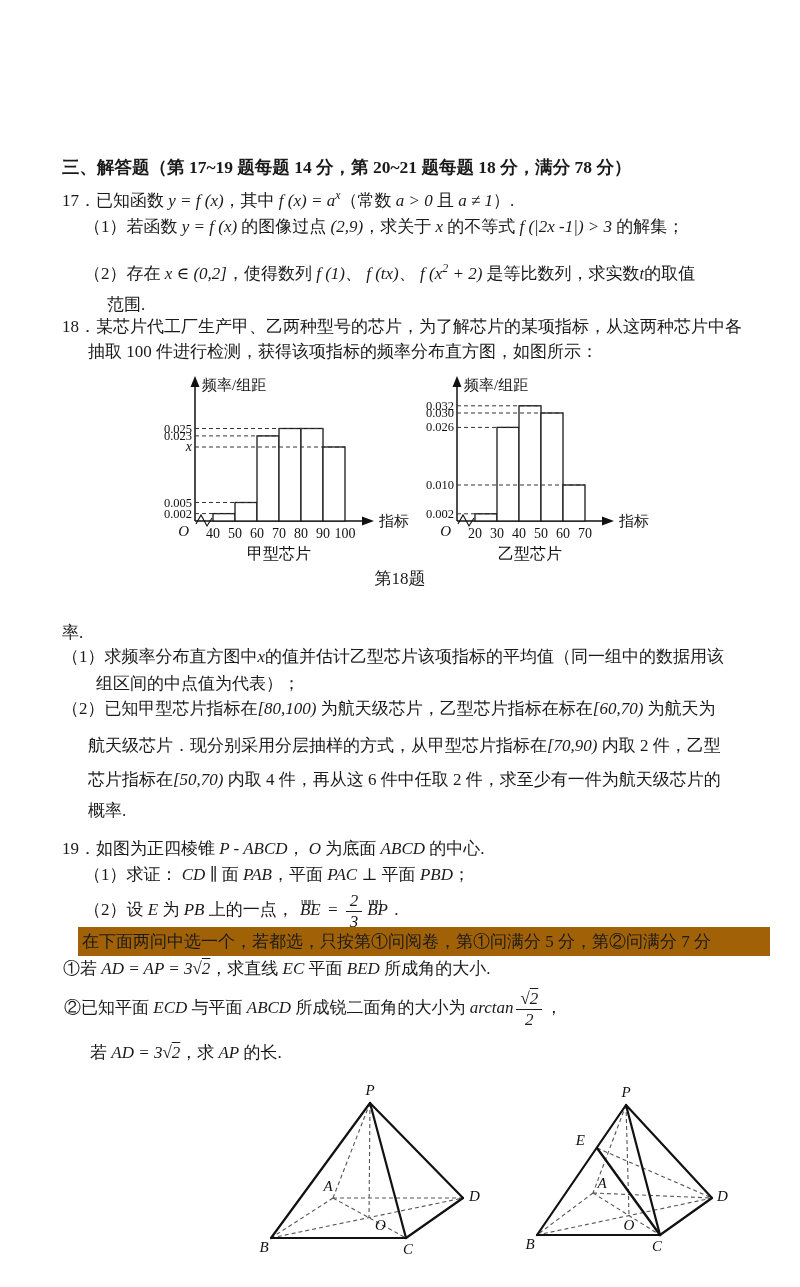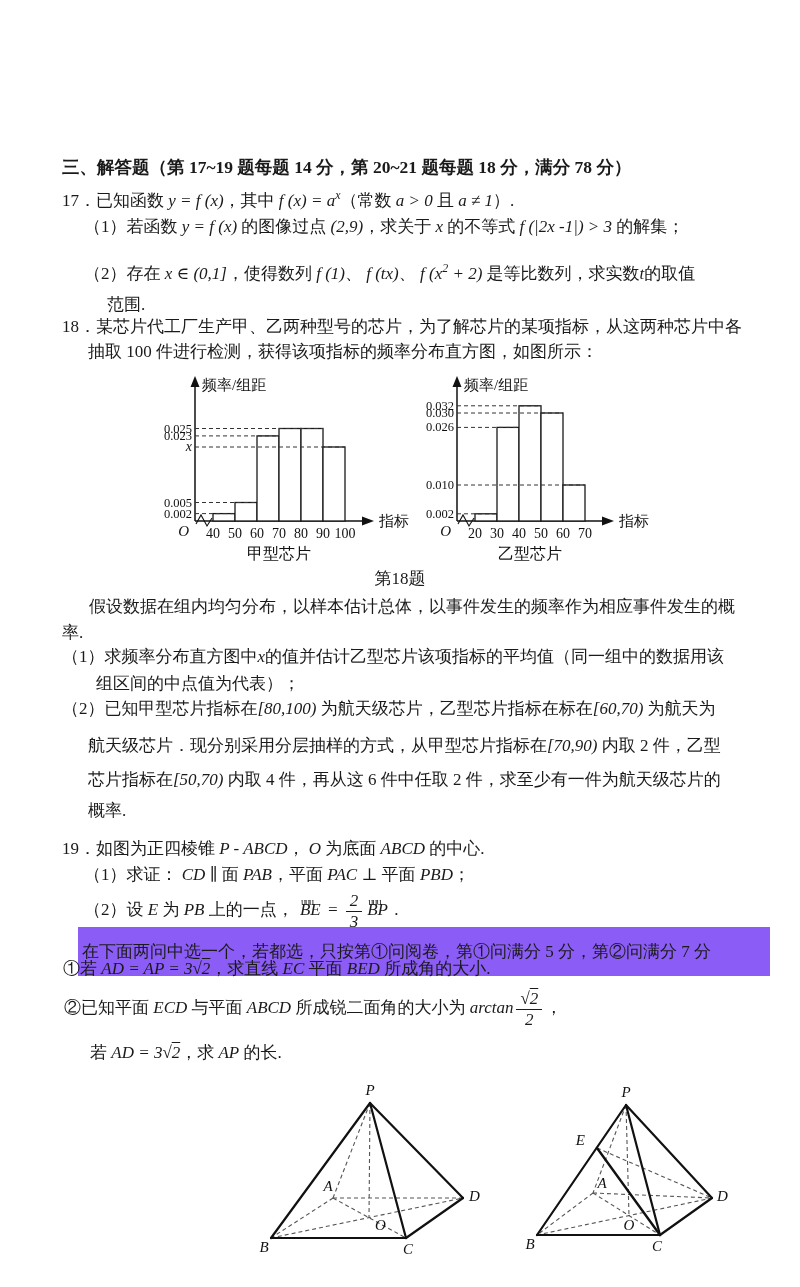--- a/index.html
+++ b/index.html
@@ -9,22 +9,22 @@
   .b{font-weight:bold;font-size:17.5px;}
   .center{left:0;width:800px;text-align:center;}
   .m{font-style:italic;text-align:center;}
   sup.m{font-size:0.7em;}
   .rad{text-decoration:overline;}
   .frac{display:inline-block;vertical-align:middle;text-align:center;line-height:1.05;margin:0 3px;font-style:italic;}
   .fr-n{display:block;border-bottom:1.2px solid #1a1a1a;padding:0 4px 1px;}
   .fr-d{display:block;padding-top:1px;}
   .vec{display:inline-block;position:relative;margin:0 2px;}
   .vec-a{position:absolute;left:1px;top:-0.85em;font-size:0.6em;letter-spacing:-1px;font-style:normal;}
-  .note{position:absolute;left:78px;top:884px;width:684px;background:#8b5cf6;
-        font-size:17px;line-height:23px;padding:13px 4px;white-space:nowrap;}
+  .note{position:absolute;left:78px;top:884px;width:684px;background:#a16207;
+        font-size:17px;line-height:23px;padding:3px 4px;white-space:nowrap;}
   .chart{position:absolute;}
   .chart .bar{fill:#fff;stroke:#1a1a1a;stroke-width:1.3;}
   .chart .dash{stroke:#333;stroke-width:1;stroke-dasharray:4 3;fill:none;}
   .chart .ax{stroke:#111;stroke-width:1.5;}
   .chart .ar{fill:#111;}
   .chart .sqg{fill:none;stroke:#111;stroke-width:1.1;}
   .chart text{font-family:"Liberation Serif","DejaVu Serif",serif;fill:#111;}
   .chart .xt{font-size:14px;}
   .chart .yt{font-size:12.5px;}
   .chart .it{font-style:italic;font-size:14px;}
@@ -39,21 +39,21 @@
 </style>
 </head>
 <body>
 
 <div class="page">
 
   <div class="ln b" style="top:112px">三、解答题（第 17~19 题每题 14 分，第 20~21 题每题 18 分，满分 78 分）</div>
 
   <div class="ln" style="top:140px"><span>17．已知函数 </span><span class="m">y = f (x)</span><span>，其中 </span><span class="m">f (x) = a</span><sup class="m">x</sup><span>（常数 </span><span class="m">a &gt; 0</span><span> 且 </span><span class="m">a ≠ 1</span><span>）.</span></div>
   <div class="ln" style="top:172px;left:84px"><span>（1）若函数 </span><span class="m">y = f (x)</span><span> 的图像过点 </span><span class="m">(2,9)</span><span>，求关于 </span><span class="m">x</span><span> 的不等式 </span><span class="m">f (|2x -1|) &gt; 3</span><span> 的解集；</span></div>
-  <div class="ln" style="top:213px;left:84px"><span>（2）存在 </span><span class="m">x ∈ (0,1]</span><span>，使得数列 </span><span class="m">f (1)</span><span>、 </span><span class="m">f (tx)</span><span>、 </span><span class="m">f (x</span><sup class="m">2</sup><span class="m"> + 2)</span><span> 是等比数列，求实数</span><span class="m">t</span><span>的取值</span></div>
+  <div class="ln" style="top:213px;left:84px"><span>（2）存在 </span><span class="m">x ∈ (0,2]</span><span>，使得数列 </span><span class="m">f (1)</span><span>、 </span><span class="m">f (tx)</span><span>、 </span><span class="m">f (x</span><sup class="m">2</sup><span class="m"> + 2)</span><span> 是等比数列，求实数</span><span class="m">t</span><span>的取值</span></div>
   <div class="ln" style="top:250px;left:107px"><span>范围.</span></div>
 
   <div class="ln" style="top:272px">18．某芯片代工厂生产甲、乙两种型号的芯片，为了解芯片的某项指标，从这两种芯片中各</div>
   <div class="ln" style="top:297px;left:88px">抽取 100 件进行检测，获得该项指标的频率分布直方图，如图所示：</div>
 
   <svg class="chart" style="left:143px;top:330px" width="290" height="192">
       <line x1="52" y1="148" x2="220" y2="148" class="ax"></line>
       <polygon points="231,148 219,143.5 219,152.5" class="ar"></polygon>
       <line x1="52" y1="148" x2="52" y2="12" class="ax"></line>
       <polygon points="52,3 47.5,14 56.5,14" class="ar"></polygon>
@@ -114,21 +114,20 @@
       <text x="158" y="165" text-anchor="middle" class="xt">60</text>
       <text x="180" y="165" text-anchor="middle" class="xt">70</text>
       <text x="46" y="163" text-anchor="end" class="ot">O</text>
       <text x="59" y="17" class="al">频率/组距</text>
       <text x="214" y="153" class="al">指标</text>
       <text x="125" y="186" text-anchor="middle" class="cap">乙型芯片</text>
     </svg>
 
   <div class="ln center" style="top:524px">第18题</div>
 
-  <div class="ln" style="top:552px;left:89px">假设数据在组内均匀分布，以样本估计总体，以事件发生的频率作为相应事件发生的概</div>
   <div class="ln" style="top:578px">率.</div>
   <div class="ln" style="top:602px"><span>（1）求频率分布直方图中</span><span class="m">x</span><span>的值并估计乙型芯片该项指标的平均值（同一组中的数据用该</span></div>
   <div class="ln" style="top:629px;left:96px">组区间的中点值为代表）；</div>
   <div class="ln" style="top:654px"><span>（2）已知甲型芯片指标在</span><span class="m">[80,100)</span><span> 为航天级芯片，乙型芯片指标在标在</span><span class="m">[60,70)</span><span> 为航天为</span></div>
   <div class="ln" style="top:691px;left:88px"><span>航天级芯片．现分别采用分层抽样的方式，从甲型芯片指标在</span><span class="m">[70,90)</span><span> 内取 2 件，乙型</span></div>
   <div class="ln" style="top:725px;left:88px"><span>芯片指标在</span><span class="m">[50,70)</span><span> 内取 4 件，再从这 6 件中任取 2 件，求至少有一件为航天级芯片的</span></div>
   <div class="ln" style="top:756px;left:88px">概率.</div>
 
   <div class="ln" style="top:794px"><span>19．如图为正四棱锥 </span><span class="m">P - ABCD</span><span>， </span><span class="m">O</span><span> 为底面 </span><span class="m">ABCD</span><span> 的中心.</span></div>
   <div class="ln" style="top:820px;left:84px"><span>（1）求证： </span><span class="m">CD</span><span> ∥ 面 </span><span class="m">PAB</span><span>，平面 </span><span class="m">PAC</span><span> ⊥ 平面 </span><span class="m">PBD</span><span>；</span></div>

